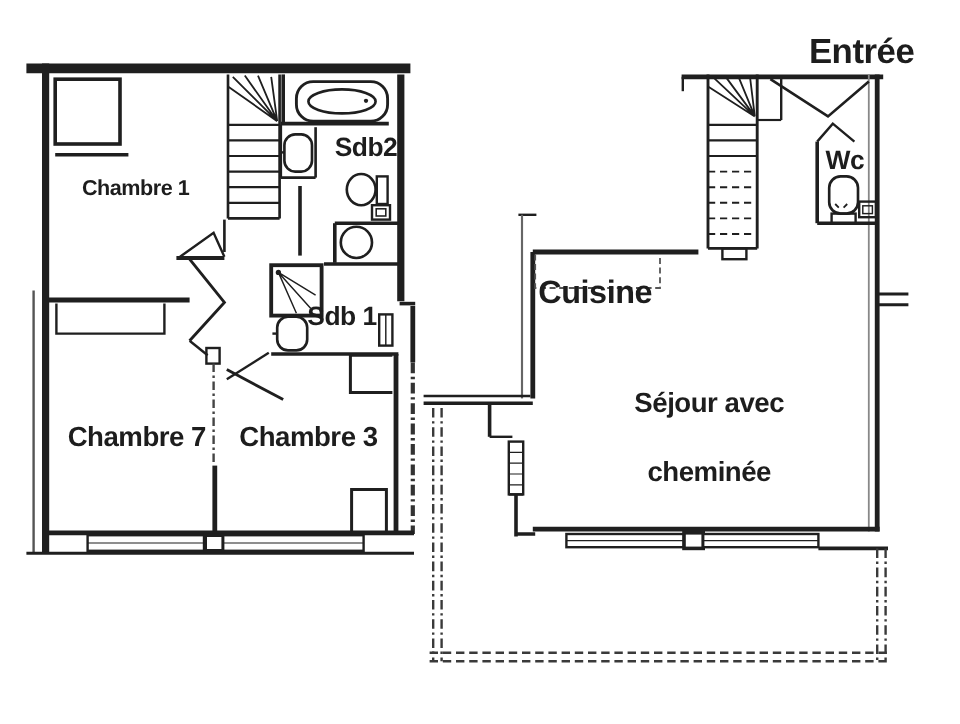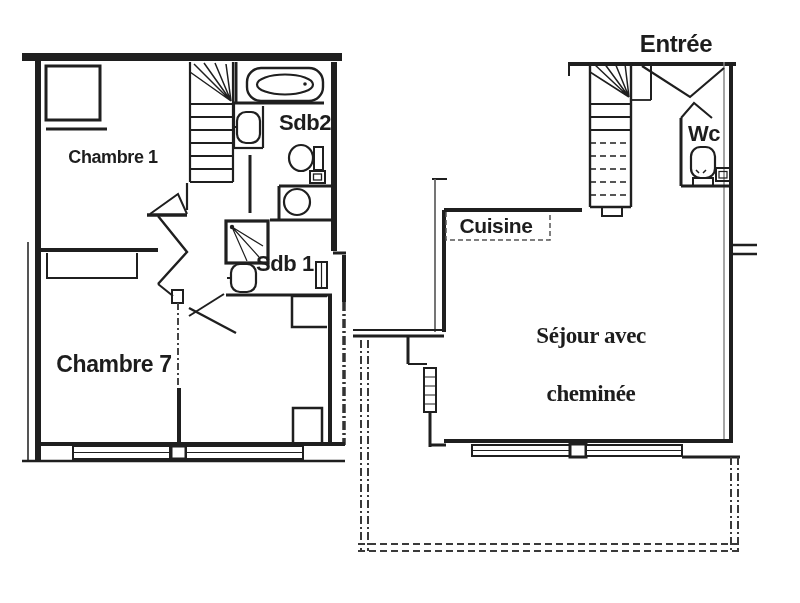--- a/index.html
+++ b/index.html
@@ -2,21 +2,21 @@
 <html><head>
 <meta charset="utf-8">
 <style>
   html,body{margin:0;padding:0;background:#fff;}
   #stage{position:relative;width:800px;height:603px;background:#ffffff;overflow:hidden;
          font-family:"Liberation Sans", sans-serif;}
   #plan-svg{position:absolute;left:0;top:0;}
   .room-label{position:absolute;transform:translate(-50%,-50%);font-weight:bold;
               color:#1d1d1d;font-size:22px;letter-spacing:-0.4px;white-space:nowrap;
               text-align:center;}
-  .room-label.two-line{white-space:pre-line;line-height:29px;font-family:Liberation Serif, serif;}
+  .room-label.two-line{white-space:pre-line;line-height:29px;}
 </style>
 </head>
 <body>
 
 <div id="stage">
 
 <svg id="plan-svg" width="800" height="603" viewBox="0 0 800 603" fill="none" stroke="#1f1f1f" stroke-linecap="butt">
 
   <g>
     <path d="M22,57 H342" stroke-width="8"></path>
@@ -185,22 +185,23 @@
 
   <g stroke="#3a3a3a">
     <path d="M361,340 V551 M368,340 V551" stroke-width="2" stroke-dasharray="8 3 2 3"></path>
     <path d="M358,544 H740 M358,551 H740" stroke-width="2" stroke-dasharray="7 4"></path>
     <path d="M731,457 V551 M738,457 V551" stroke-width="2" stroke-dasharray="8 3 2 3"></path>
   </g>
 </svg>
 
   <div class="room-label" style="left:113px;top:157px;font-size:18px">Chambre 1</div>
   <div class="room-label" style="left:114px;top:364px;font-size:23px">Chambre 7</div>
+  <div class="room-label" style="left:257px;top:364px;font-size:23px">Chambre 3</div>
   <div class="room-label" style="left:305px;top:123px;font-size:22px">Sdb2</div>
   <div class="room-label" style="left:285px;top:264px;font-size:22px">Sdb 1</div>
-  <div class="room-label" style="left:676px;top:44px;font-size:24px">Entrée</div>
+  <div class="room-label" style="left:718px;top:44px;font-size:29px">Entrée</div>
   <div class="room-label" style="left:704px;top:134px;font-size:22px">Wc</div>
-  <div class="room-label" style="left:496px;top:226px;font-size:21px">Cuisine</div>
+  <div class="room-label" style="left:496px;top:244px;font-size:27px">Cuisine</div>
   <div class="room-label two-line" style="left:591px;top:350px;font-size:23px">
     <span>Séjour avec</span><br>
     <span>cheminée</span>
   </div>
 </div>
 
 </body></html>

